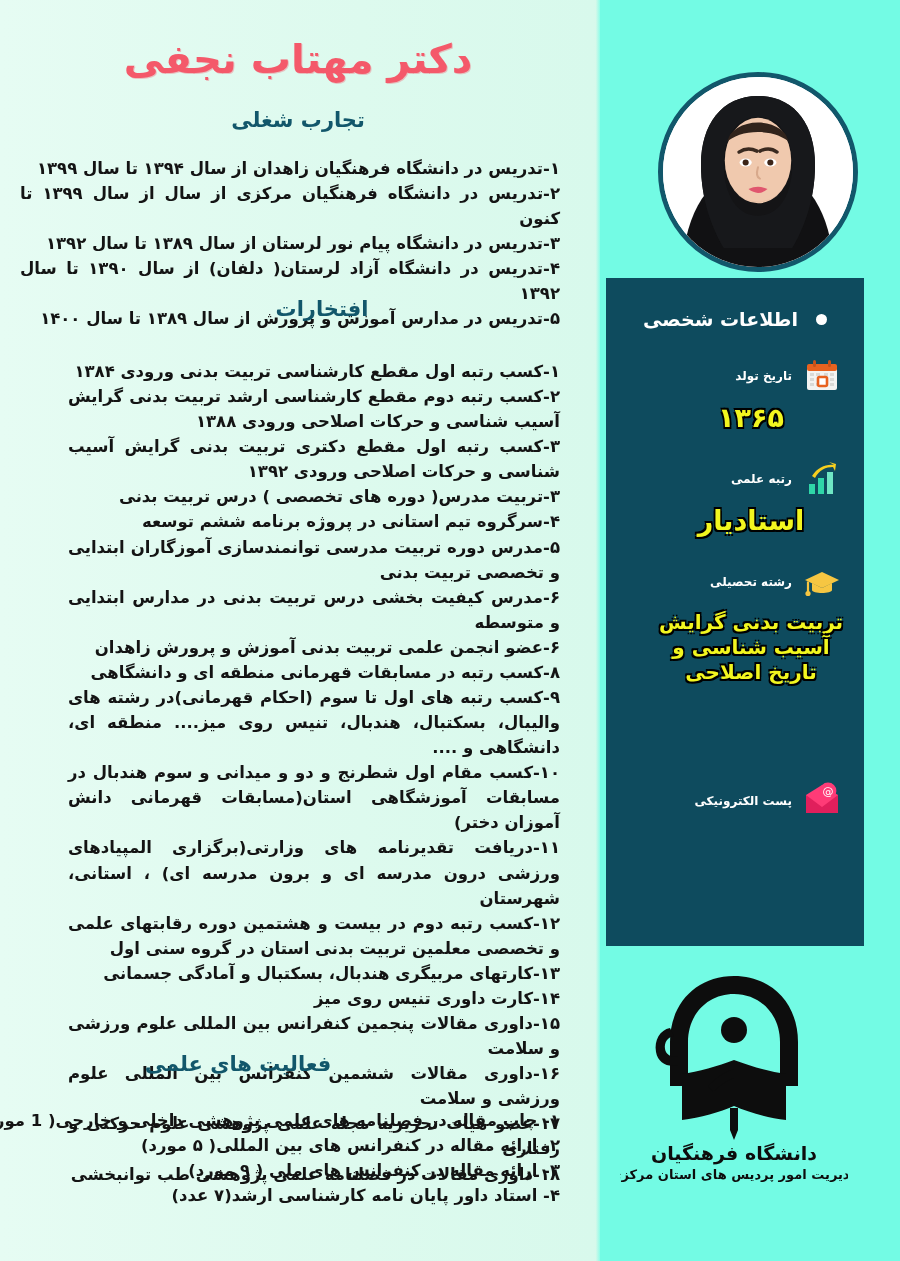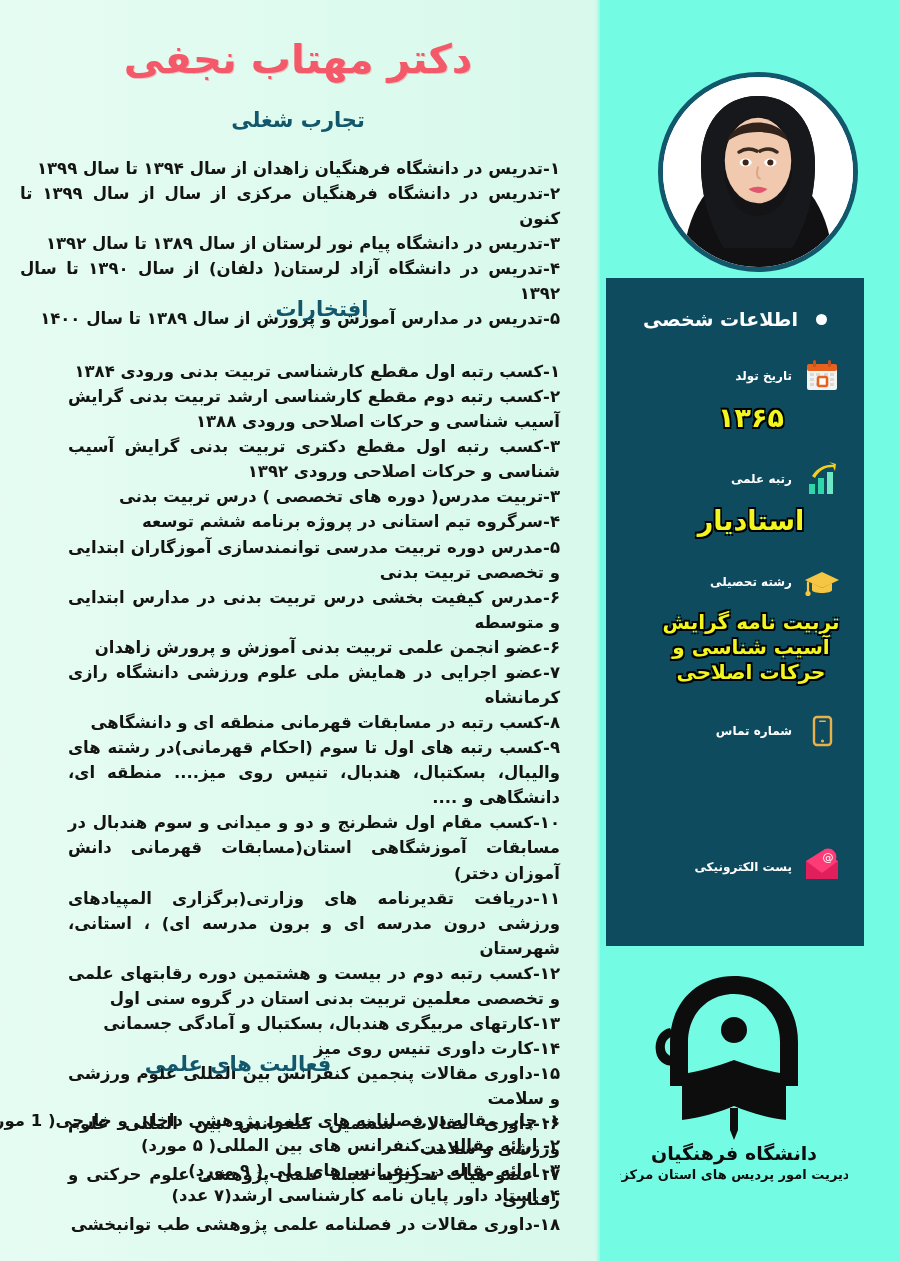--- a/index.html
+++ b/index.html
@@ -274,32 +274,22 @@
       <span class="ic">
         <svg viewBox="0 0 40 40" xmlns="http://www.w3.org/2000/svg">
           <path d="M20 10 L37 18 L20 26 L3 18 Z" fill="#f6c642"></path>
           <path d="M10 21 L10 28 C10 32 30 32 30 28 L30 21 L20 26 Z" fill="#f6c642"></path>
           <path d="M6 19.5 L6 30" stroke="#f6c642" stroke-width="2.2" fill="none"></path>
           <circle cx="6" cy="31.5" r="2.6" fill="#f6c642"></circle>
         </svg>
       </span>
       <span class="lbl">رشته تحصیلی</span>
     </div>
-    <div class="info-value small">تربیت نامه گرایش آسیب شناسی و حرکات اصلاحی</div>
-
-    <div class="info-row">
-      <span class="ic">
-        <svg viewBox="0 0 40 40" xmlns="http://www.w3.org/2000/svg">
-          <rect x="12" y="6" width="17" height="28" rx="3" fill="none" stroke="#eab04a" stroke-width="2.4"></rect>
-          <rect x="17" y="9.5" width="7" height="1.6" rx=".8" fill="#eab04a"></rect>
-          <circle cx="20.5" cy="30" r="1.6" fill="#eab04a"></circle>
-        </svg>
-      </span>
-      <span class="lbl">شماره تماس</span>
-    </div>
+    <div class="info-value small">تربیت بدنی گرایش آسیب شناسی و تاریخ اصلاحی</div>
+
     <div class="info-value blank"></div>
 
     <div class="info-row" style="margin-top:70px;">
       <span class="ic">
         <svg viewBox="0 0 40 40" xmlns="http://www.w3.org/2000/svg">
           <path d="M4 14 L20 4 L36 14 L36 32 L4 32 Z" fill="#ff3b77"></path>
           <path d="M4 14 L20 26 L36 14 L36 32 L4 32 Z" fill="#e01f5c"></path>
           <circle cx="26" cy="10" r="8.4" fill="#ff3b77"></circle>
           <text x="26" y="14.4" font-size="11" font-family="DejaVu Sans, sans-serif" fill="#ffffff" text-anchor="middle">@</text>
         </svg>
@@ -359,21 +349,20 @@
       </div>
       <div class="list" style="margin-top:24px;">
         <p class="li">۱-کسب رتبه اول مقطع کارشناسی تربیت بدنی ورودی ۱۳۸۴</p>
         <p class="li">۲-کسب رتبه دوم مقطع کارشناسی ارشد تربیت بدنی گرایش آسیب شناسی و حرکات اصلاحی ورودی ۱۳۸۸</p>
         <p class="li">۳-کسب رتبه اول مقطع دکتری تربیت بدنی گرایش آسیب شناسی و حرکات اصلاحی ورودی ۱۳۹۲</p>
         <p class="li">۳-تربیت مدرس( دوره های تخصصی ) درس تربیت بدنی</p>
         <p class="li">۴-سرگروه تیم استانی در پروژه برنامه ششم توسعه</p>
         <p class="li">۵-مدرس دوره تربیت مدرسی توانمندسازی آموزگاران ابتدایی و تخصصی تربیت بدنی</p>
         <p class="li">۶-مدرس کیفیت بخشی درس تربیت بدنی در مدارس ابتدایی و متوسطه</p>
         <p class="li">۶-عضو انجمن علمی تربیت بدنی آموزش و پرورش زاهدان</p>
-        <p class="li">۷-عضو اجرایی در همایش ملی علوم ورزشی دانشگاه رازی کرمانشاه</p>
         <p class="li">۸-کسب رتبه در مسابقات قهرمانی منطقه ای و دانشگاهی</p>
         <p class="li">۹-کسب رتبه های اول تا سوم (احکام قهرمانی)در رشته های والیبال، بسکتبال، هندبال، تنیس روی میز.... منطقه ای، دانشگاهی و ....</p>
         <p class="li">۱۰-کسب مقام اول شطرنج و دو و میدانی و سوم هندبال در مسابقات آموزشگاهی استان(مسابقات قهرمانی دانش آموزان دختر)</p>
         <p class="li">۱۱-دریافت تقدیرنامه های وزارتی(برگزاری المپیادهای ورزشی درون مدرسه ای و برون مدرسه ای) ، استانی، شهرستان</p>
         <p class="li">۱۲-کسب رتبه دوم در بیست و هشتمین دوره رقابتهای علمی و تخصصی معلمین تربیت بدنی استان در گروه سنی اول</p>
         <p class="li">۱۳-کارتهای مربیگری هندبال، بسکتبال و آمادگی جسمانی</p>
         <p class="li">۱۴-کارت داوری تنیس روی میز</p>
         <p class="li">۱۵-داوری مقالات پنجمین کنفرانس بین المللی علوم ورزشی و سلامت</p>
         <p class="li">۱۶-داوری مقالات ششمین کنفرانس بین المللی علوم ورزشی و سلامت</p>
         <p class="li">۱۷-عضو هیات تحریریه مجله علمی پژوهشی علوم حرکتی و رفتاری</p>

